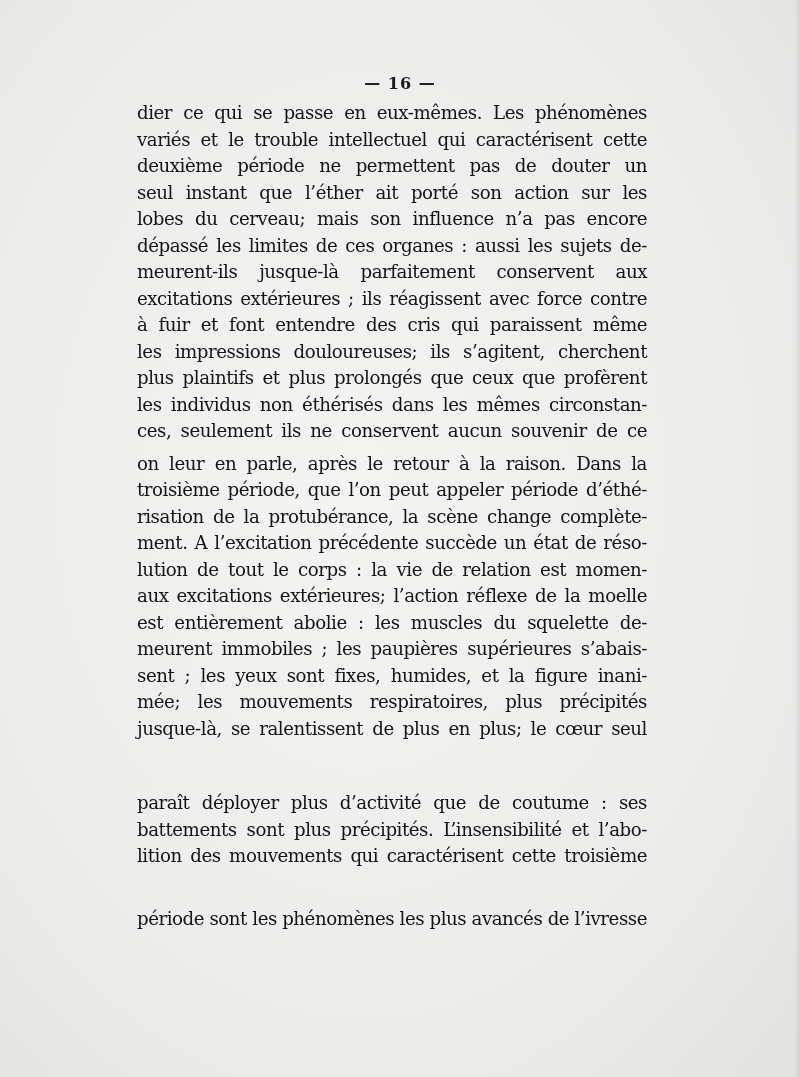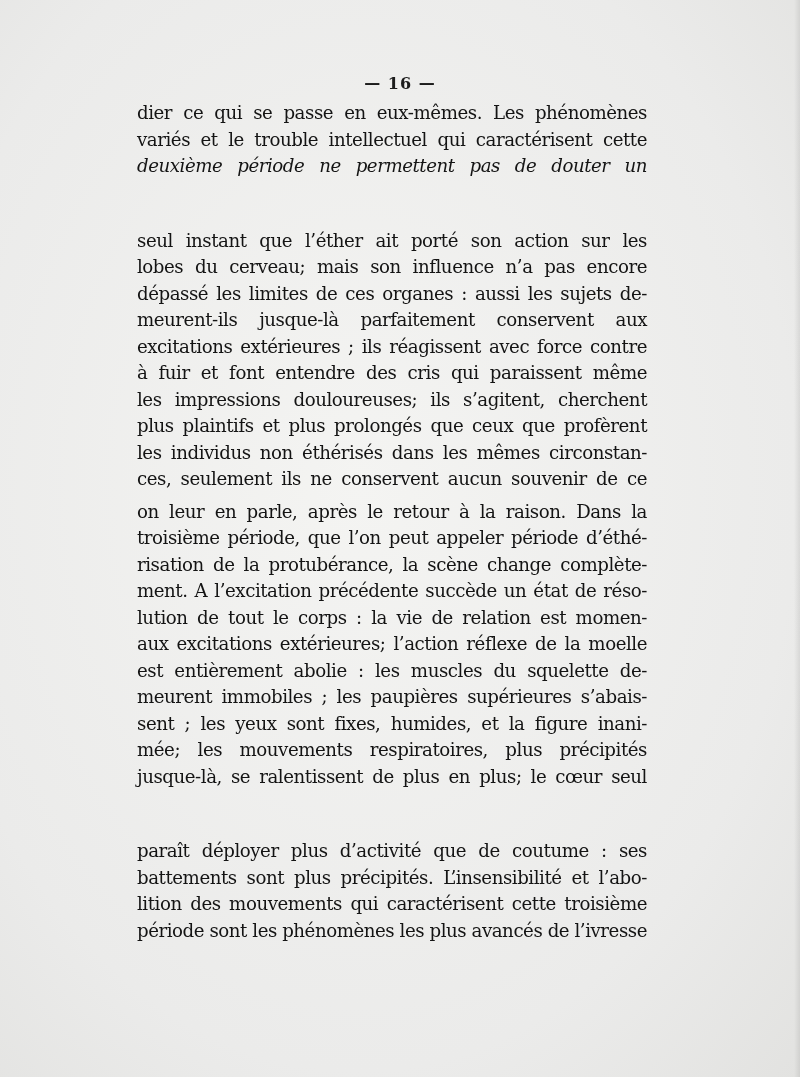--- a/index.html
+++ b/index.html
@@ -60,22 +60,22 @@
   }
 </style>
 </head>
 <body>
 
 <div class="page">
   <div class="folio">— 16 —</div>
   <div class="body-text">
     <span class="line" style="white-space: normal;">dier ce qui se passe en eux-mêmes. Les phénomènes</span>
     <span class="line" style="white-space: normal;">variés et le trouble intellectuel qui caractérisent cette</span>
-    <span class="line" style="white-space: normal; font-style: italic;">deuxième période ne permettent pas de douter un</span>
-    <span class="line" style="white-space: normal; margin-top: 48px;">seul instant que l’éther ait porté son action sur les</span>
+    <span class="line" style="white-space: normal;">deuxième période ne permettent pas de douter un</span>
+    <span class="line" style="white-space: normal;">seul instant que l’éther ait porté son action sur les</span>
     <span class="line" style="white-space: normal;">lobes du cerveau; mais son influence n’a pas encore</span>
     <span class="line" style="white-space: normal;">dépassé les limites de ces organes : aussi les sujets de-</span>
     <span class="line" style="white-space: normal;">meurent-ils jusque-là parfaitement conservent aux</span>
     <span class="line" style="white-space: normal;">excitations extérieures ; ils réagissent avec force contre</span>
     <span class="line" style="white-space: normal;">à fuir et font entendre des cris qui paraissent même</span>
     <span class="line" style="white-space: normal;">les impressions douloureuses; ils s’agitent, cherchent</span>
     <span class="line" style="white-space: normal;">plus plaintifs et plus prolongés que ceux que profèrent</span>
     <span class="line" style="white-space: normal;">les individus non éthérisés dans les mêmes circonstan-</span>
     <span class="line" style="white-space: normal;">ces, seulement ils ne conservent aucun souvenir de ce</span>
     <span class="line" style="white-space: normal; margin-top: 6px;">on leur en parle, après le retour à la raison. Dans la</span>
@@ -85,15 +85,15 @@
     <span class="line" style="white-space: normal;">lution de tout le corps : la vie de relation est momen-</span>
     <span class="line" style="white-space: normal;">aux excitations extérieures; l’action réflexe de la moelle</span>
     <span class="line" style="white-space: normal;">est entièrement abolie : les muscles du squelette de-</span>
     <span class="line" style="white-space: normal;">meurent immobiles ; les paupières supérieures s’abais-</span>
     <span class="line" style="white-space: normal;">sent ; les yeux sont fixes, humides, et la figure inani-</span>
     <span class="line" style="white-space: normal;">mée; les mouvements respiratoires, plus précipités</span>
     <span class="line" style="white-space: normal;">jusque-là, se ralentissent de plus en plus; le cœur seul</span>
     <span class="line" style="white-space: normal; margin-top: 48px;">paraît déployer plus d’activité que de coutume : ses</span>
     <span class="line" style="white-space: normal;">battements sont plus précipités. L’insensibilité et l’abo-</span>
     <span class="line" style="white-space: normal;">lition des mouvements qui caractérisent cette troisième</span>
-    <span class="line last" style="white-space: nowrap; transform-origin: left top; transform: scaleX(0.999877); width: 510.062px;">période sont les phénomènes les plus avancés de l’ivresse</span>
+    <span class="line last" style="white-space: nowrap; transform-origin: left top; transform: scaleX(0.999877); width: 510.062px; margin-top: 36px;">période sont les phénomènes les plus avancés de l’ivresse</span>
   </div>
 </div>
 
 </body></html>

